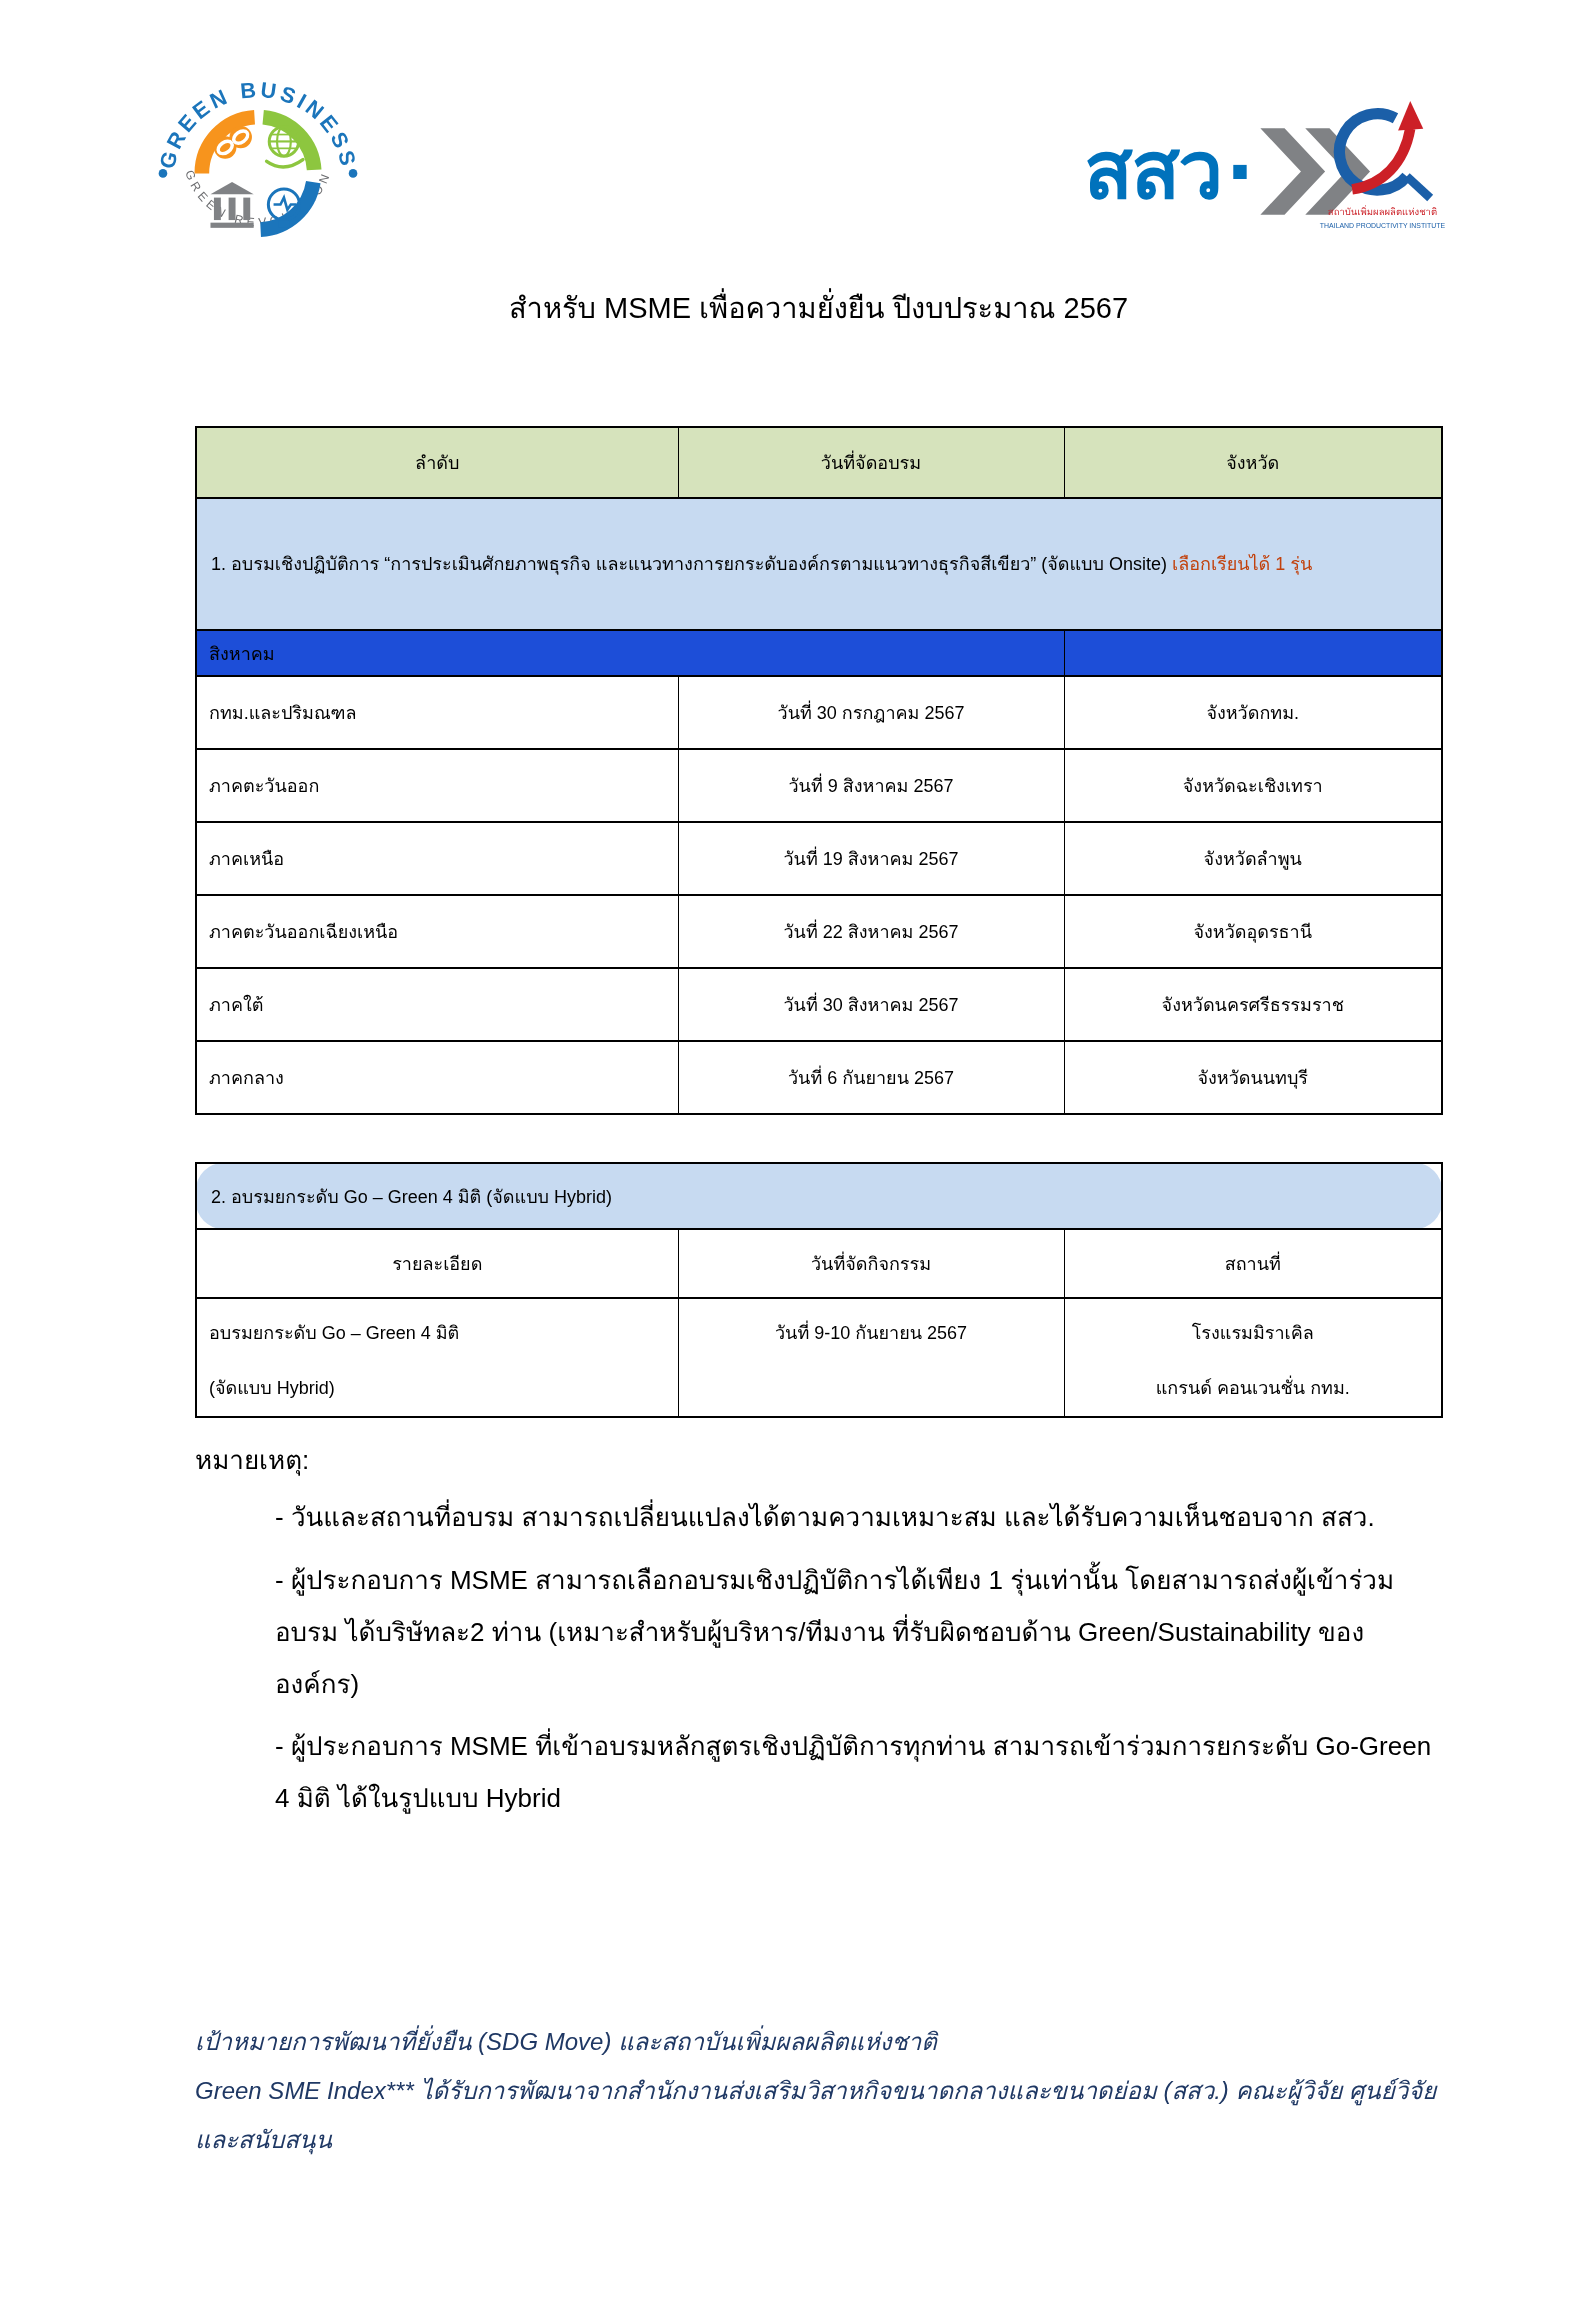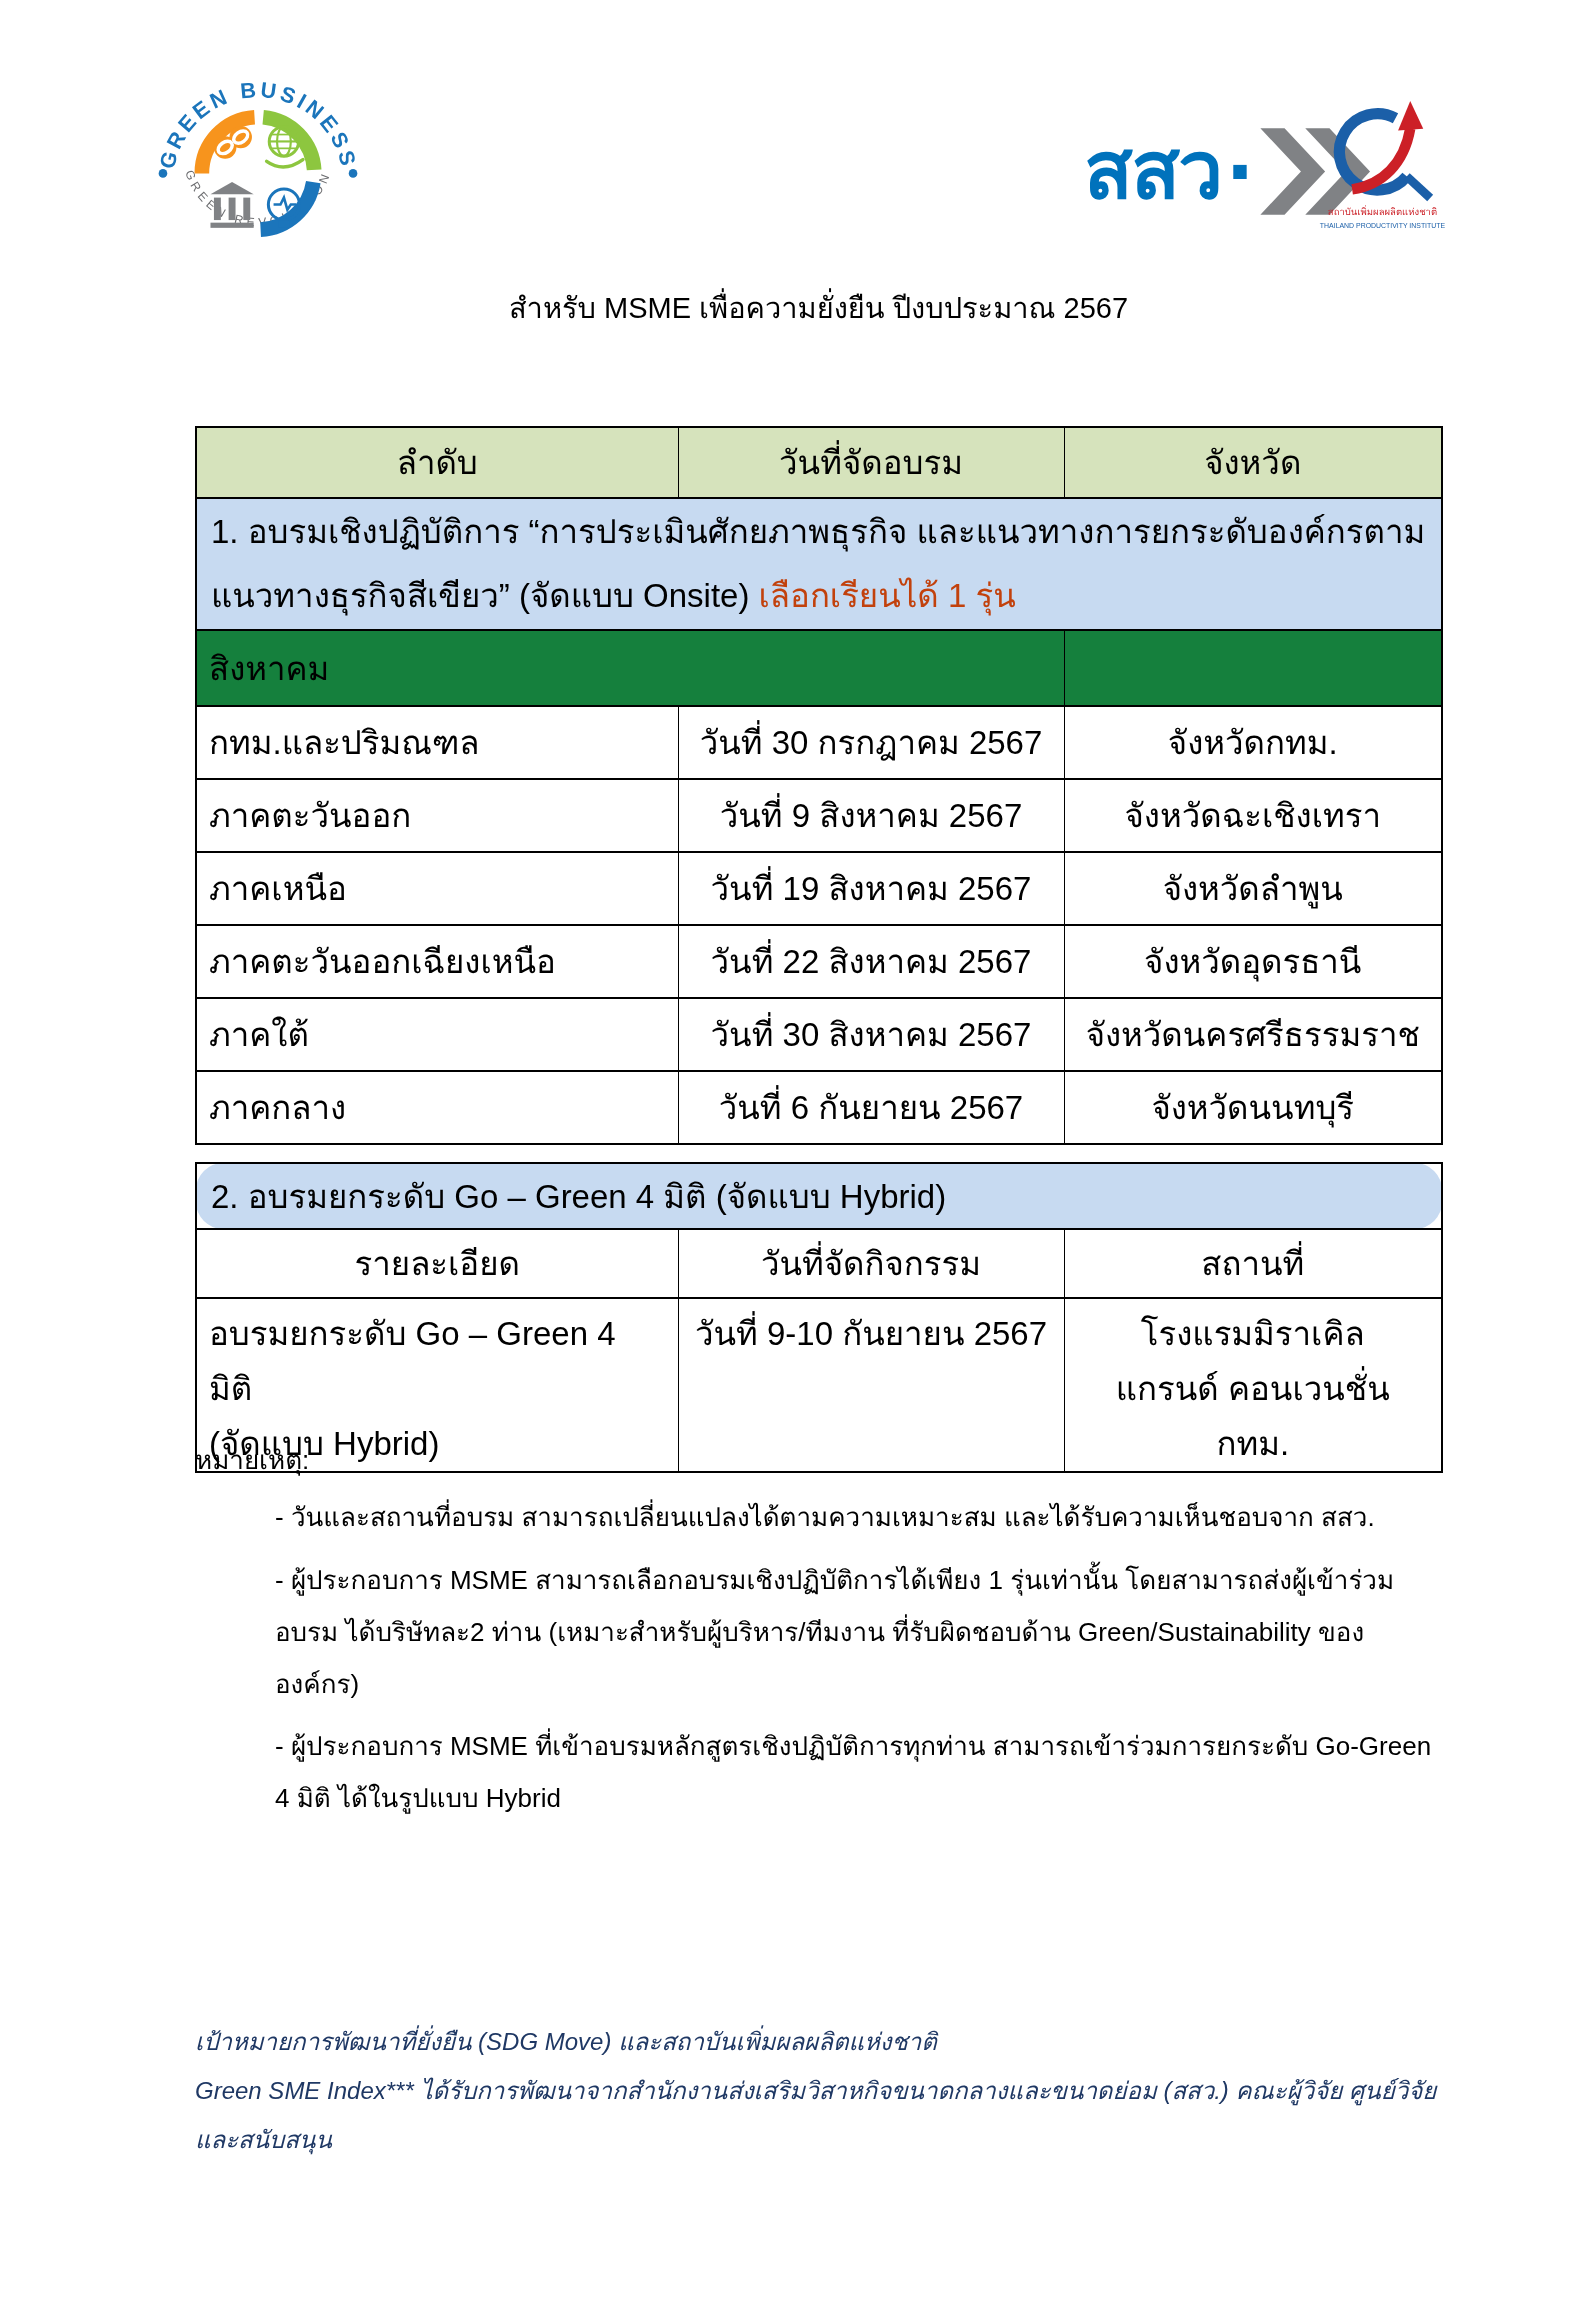--- a/index.html
+++ b/index.html
@@ -26,33 +26,33 @@
 
   
   .doc-title {
     position:absolute; left:195px; top:275px; width:1247px;
     text-align:center; font-size:29px; line-height:67px; color:#000;
   }
 
   
   table.doc-table {
     position:absolute; left:195px; border-collapse:collapse; table-layout:fixed;
-    width:1247px; font-size:33px; border:2.6px solid #000;padding-left:48px;
+    width:1247px; font-size:18px; border:2.6px solid #000;padding-left:48px;
   }
   table.t1 { top:426px; }
   table.t2 { top:1162px; }
   .doc-table td {
     border:1.7px solid #000; border-top-width:2.6px; border-bottom-width:2.6px;
     padding:0 12px; text-align:center; vertical-align:middle; overflow:hidden;
   }
   tr.green-head td { background:#d6e3bc; height:71px; }
   tr.blue-row td {
     background:#c7daf1; text-align:left; height:132px; line-height:64px; padding:0 14px;
   }
-  tr.gray-row td { background:#15803d; height:76px; text-align:left; }
+  tr.gray-row td { background:#1d4ed8; height:46px; text-align:left; }
   tr.data-row td { height:73px; }
   td.cell-left { text-align:left; }
   .red-text { color:#c2410c; }
   tr.t2-cols td { height:69px; }
   tr.t2-data td { height:114px; vertical-align:top; line-height:55px; padding-top:7px; }
 
   
   .notes { position:absolute; left:195px; top:1439px; width:1251px; font-size:26px; }
   .notes-label { line-height:42px; }
   .note-item { margin-left:80px; line-height:52px; margin-top:10.4px; }

